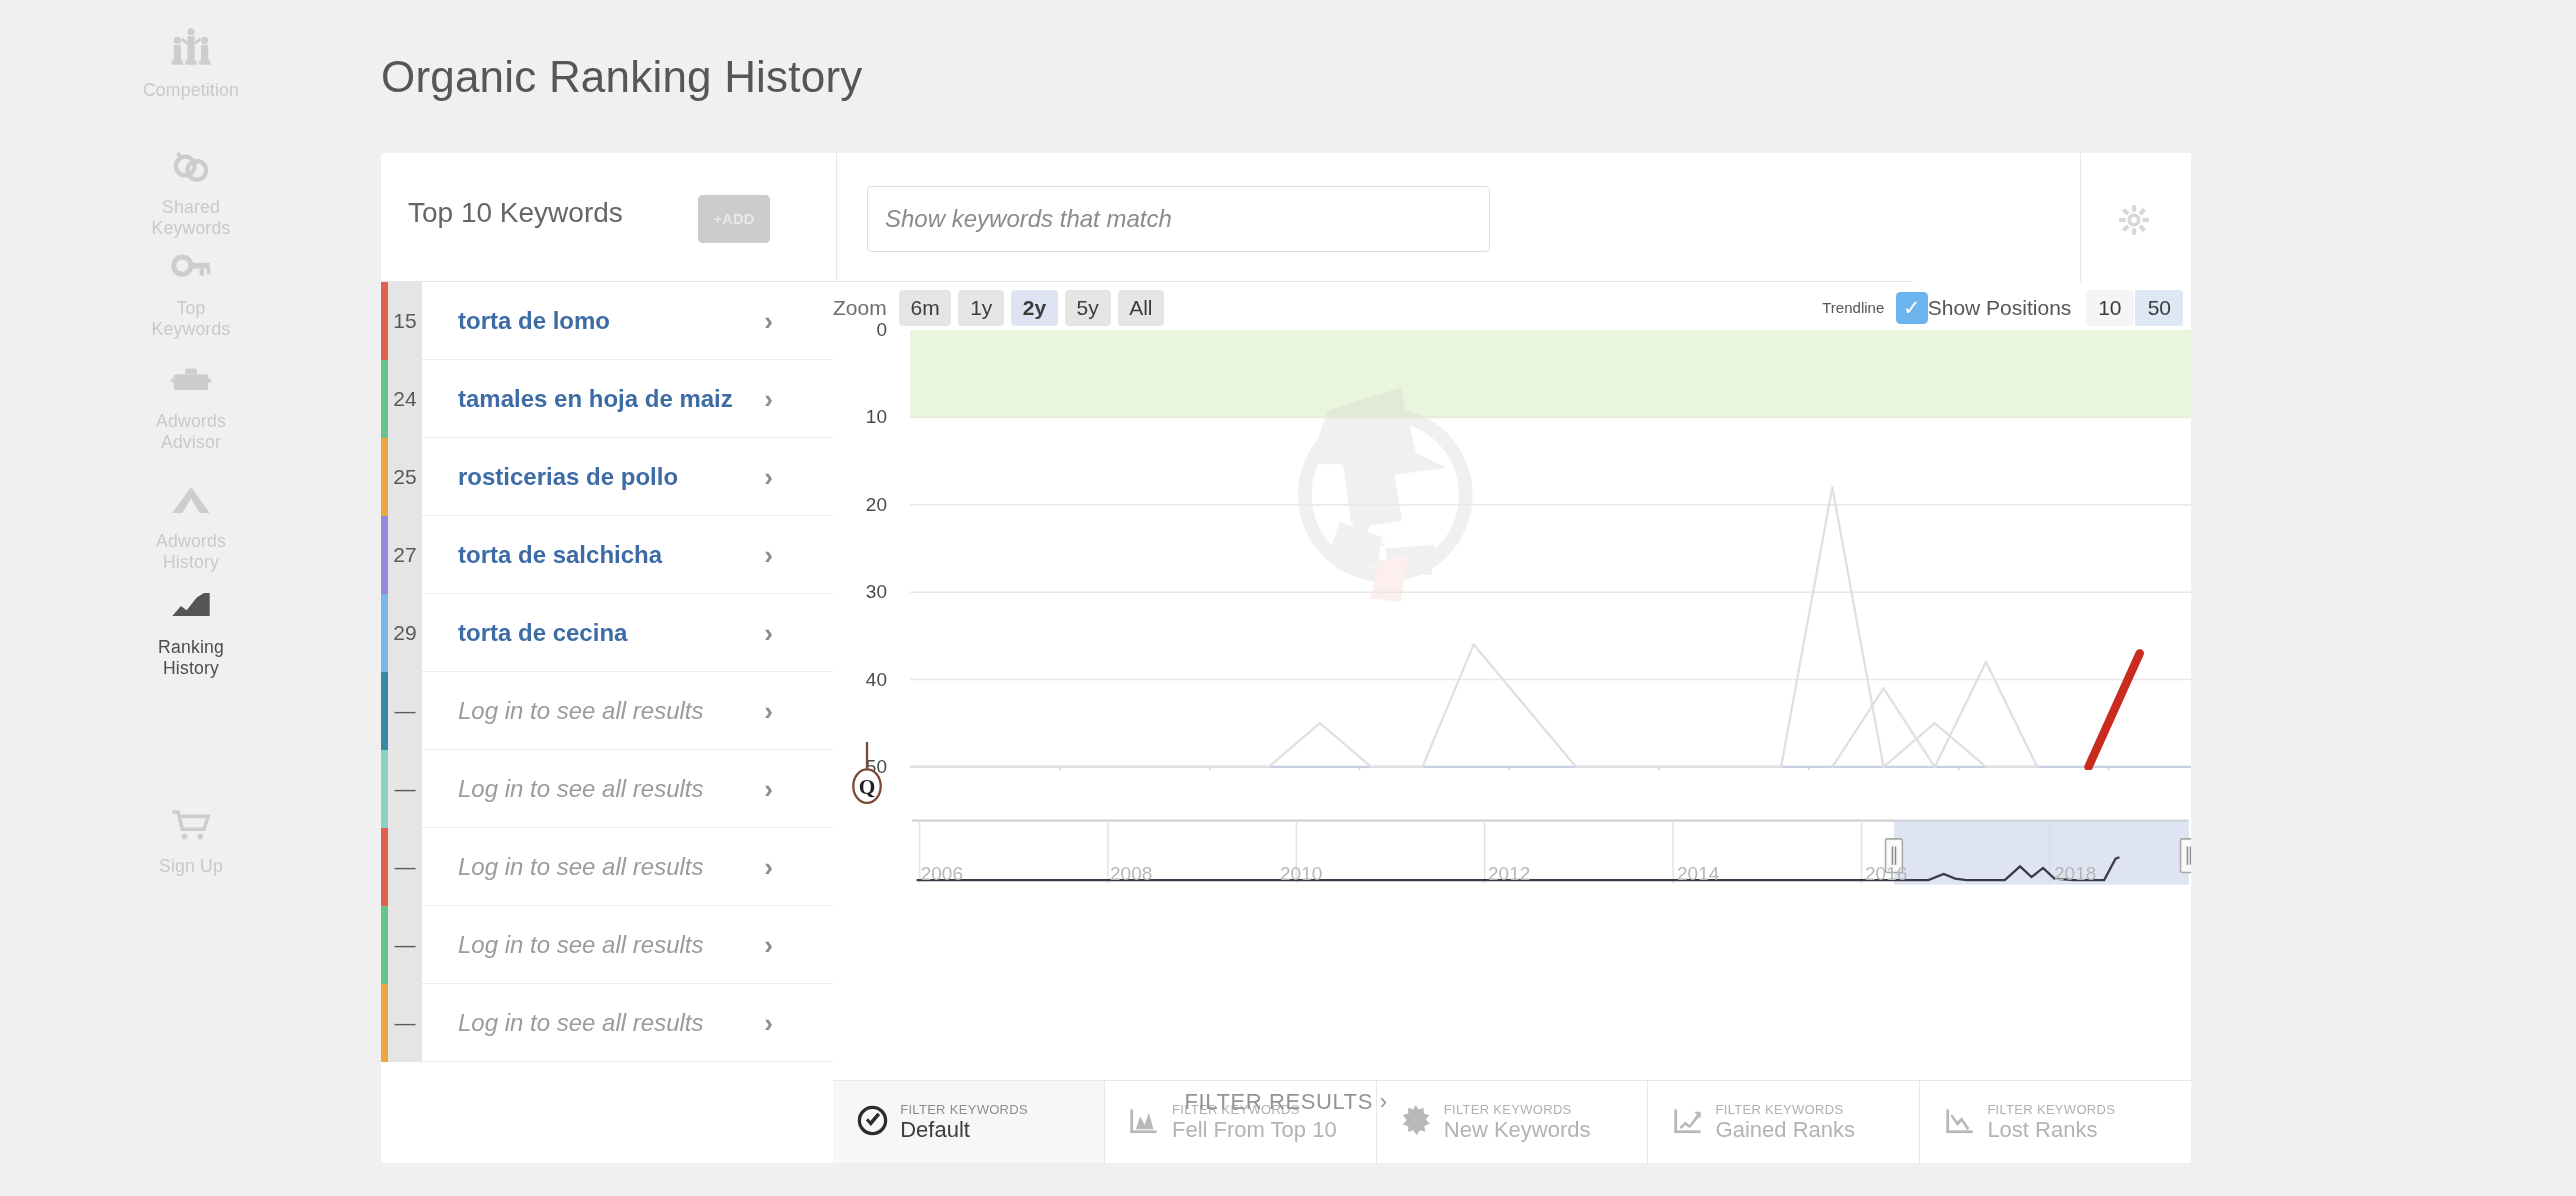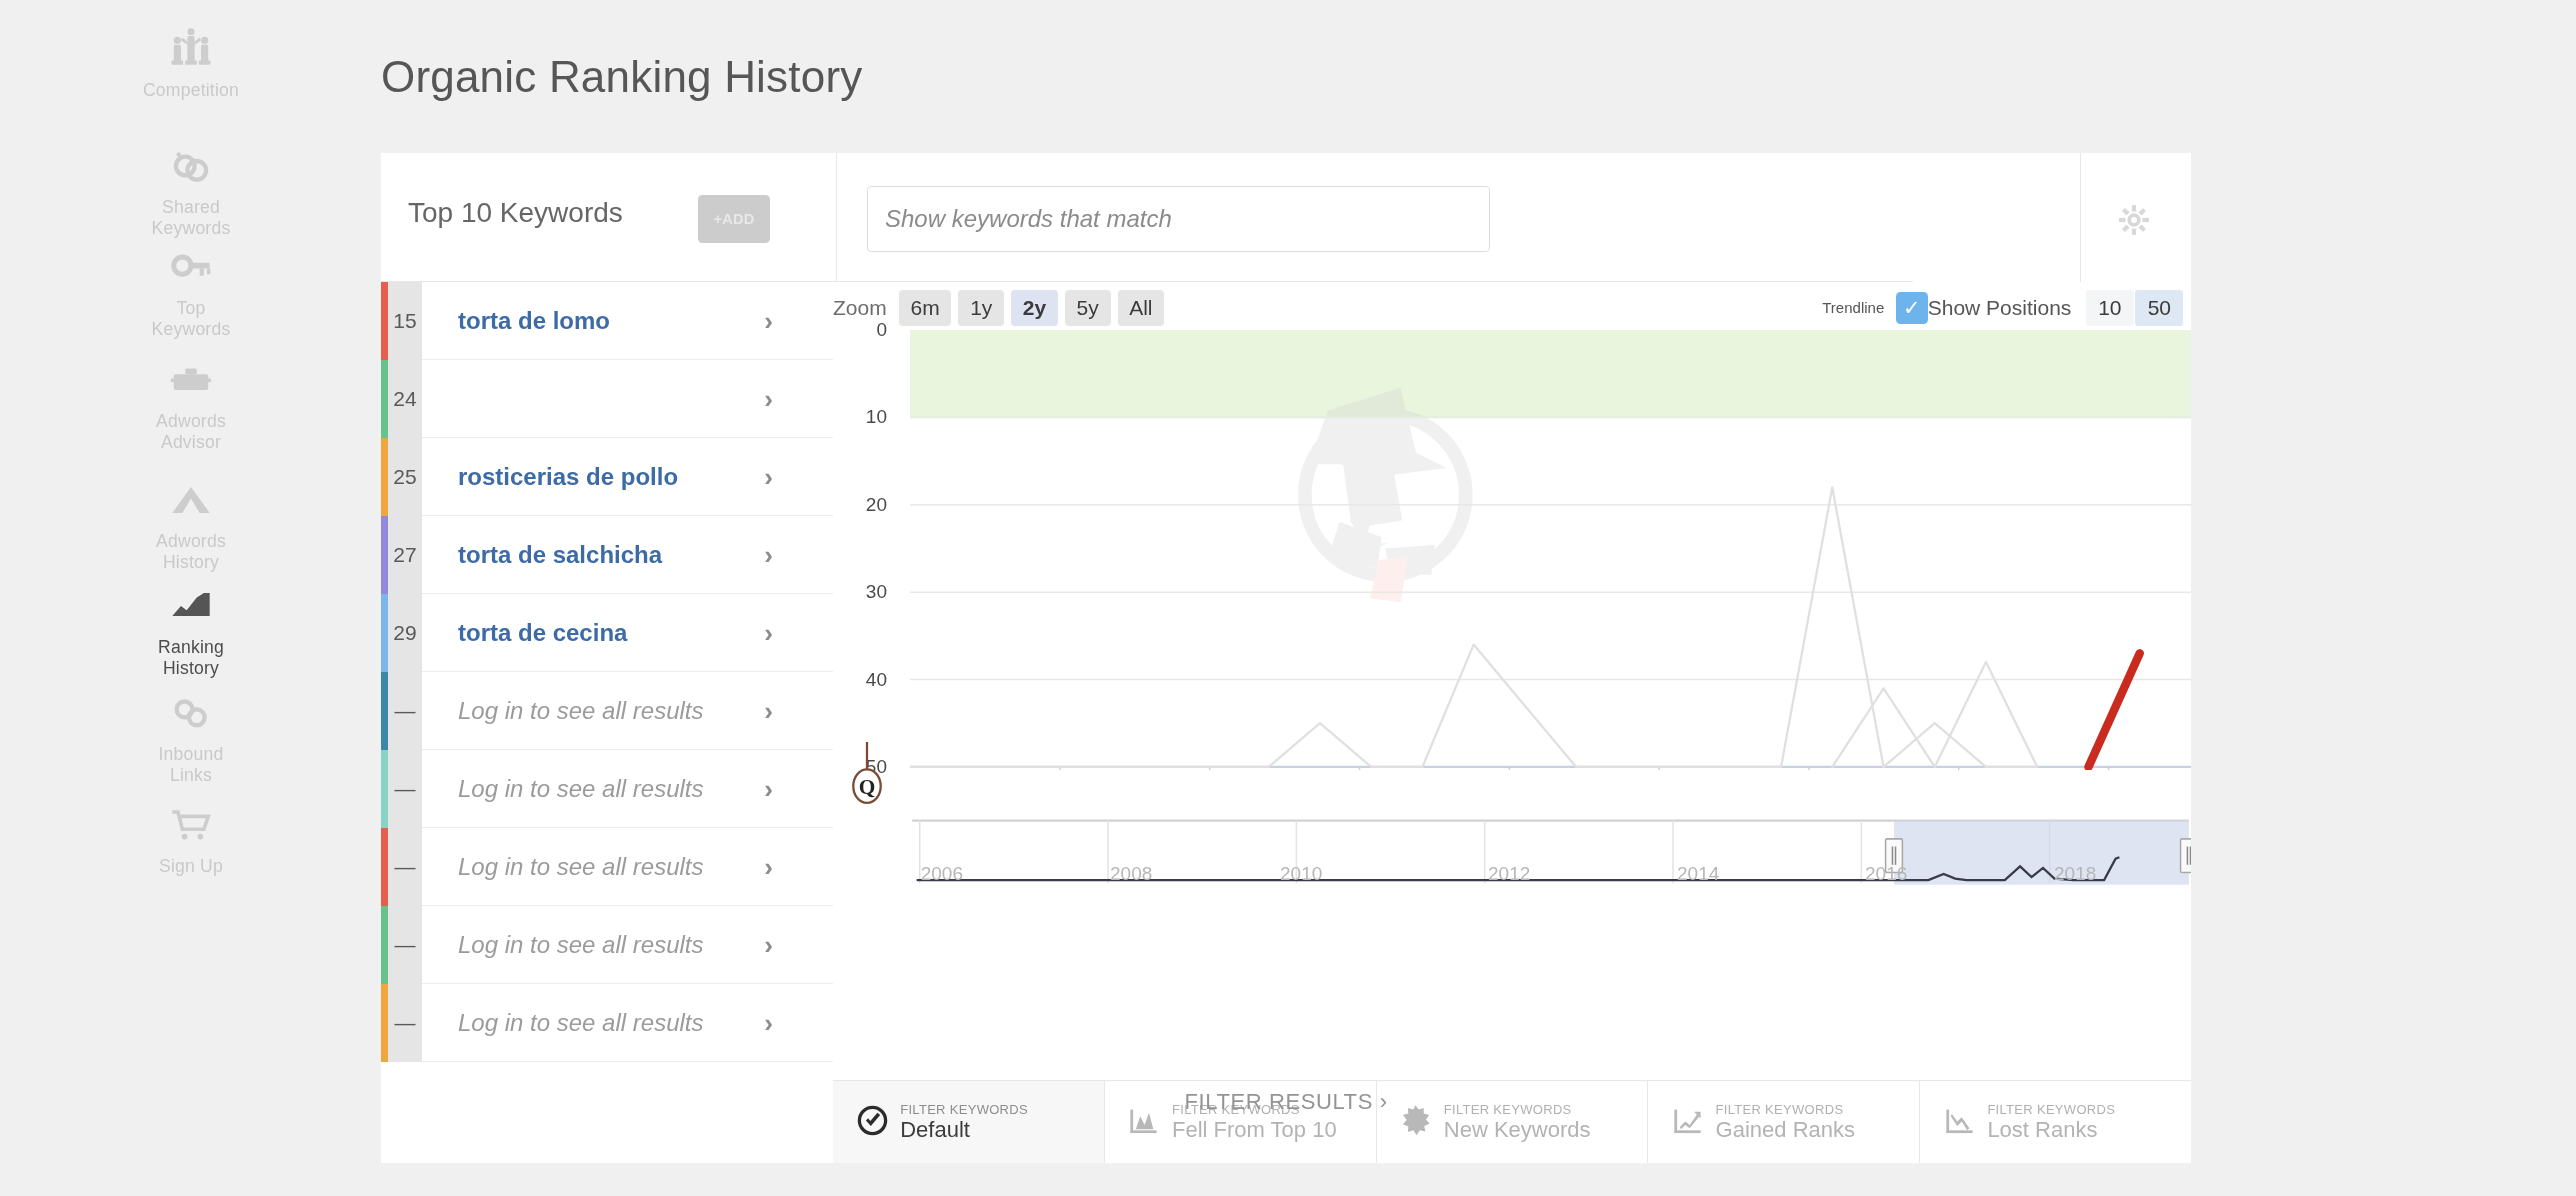--- a/index.html
+++ b/index.html
@@ -255,28 +255,20 @@
       <span class="nav-label">Adwords
 History</span>
     </div>
     <div class="nav-item active" style="top: 583px;">
       <span class="nav-ico"><svg width="46" height="46" viewBox="0 0 64 64">
           <path d="M6 46 L18 32 L26 38 L40 20 L50 14 L58 14 L58 46 Z" fill="#555"></path>
         </svg></span>
       <span class="nav-label">Ranking
 History</span>
     </div>
-    <div class="nav-item" style="top: 690px;">
-      <span class="nav-ico"><svg width="46" height="46" viewBox="0 0 64 64">
-          <circle cx="23" cy="27" r="11" fill="none" stroke="#cdcdcd" stroke-width="6"></circle>
-          <circle cx="40" cy="38" r="11" fill="none" stroke="#cdcdcd" stroke-width="6"></circle>
-        </svg></span>
-      <span class="nav-label">Inbound
-Links</span>
-    </div>
     <div class="nav-item" style="top: 802px;">
       <span class="nav-ico"><svg width="46" height="46" viewBox="0 0 64 64">
           <path d="M6 14 L14 14 L20 38 L50 38 L56 20 L18 20" fill="none" stroke="#cdcdcd" stroke-width="5"></path>
           <circle cx="23" cy="48" r="4" fill="#cdcdcd"></circle>
           <circle cx="45" cy="48" r="4" fill="#cdcdcd"></circle>
         </svg></span>
       <span class="nav-label">Sign Up</span>
     </div>
   </div>
 
@@ -291,20 +283,21 @@
   <div id="kw-list">
       <div class="kw-row">
         <div class="kw-bar" style="background: rgb(227, 95, 79);"></div>
         <div class="kw-rank">15</div>
         <div class="kw-name">torta de lomo</div>
         <div class="kw-chev">›</div>
       </div>
       <div class="kw-row">
         <div class="kw-bar" style="background: rgb(104, 194, 140);"></div>
         <div class="kw-rank">24</div>
+        <div class="kw-name">tamales en hoja de maiz</div>
         <div class="kw-chev">›</div>
       </div>
       <div class="kw-row">
         <div class="kw-bar" style="background: rgb(237, 167, 62);"></div>
         <div class="kw-rank">25</div>
         <div class="kw-name">rosticerias de pollo</div>
         <div class="kw-chev">›</div>
       </div>
       <div class="kw-row">
         <div class="kw-bar" style="background: rgb(146, 137, 219);"></div>

